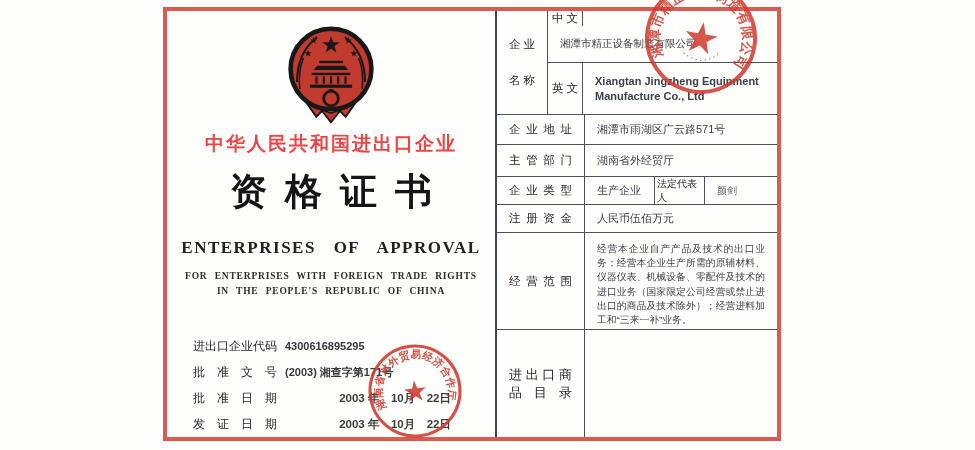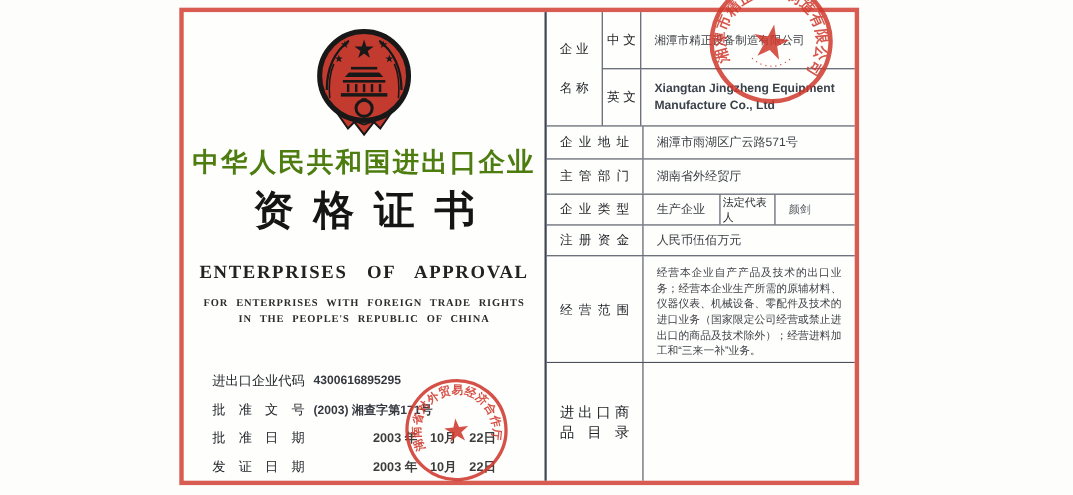--- a/index.html
+++ b/index.html
@@ -12,21 +12,21 @@
   .cert-frame{
     position:absolute;left:163px;top:7px;width:618px;height:434px;
     border:4px solid #d85c52;box-sizing:border-box;
     display:flex;background:#fefefc;
   }
   
   .left-panel{position:relative;width:328px;height:100%;}
   .emblem{position:absolute;left:50%;top:14px;transform:translateX(-50%);}
   .title-cn{
     position:absolute;top:120px;left:0;right:0;text-align:center;
-    font-size:24px;font-weight:600;letter-spacing:2px;color:#4d7c0f;
+    font-size:19px;font-weight:600;letter-spacing:2px;color:#ef4444;
     font-family:Liberation Mono, monospace;
   }
   .title-cn2{
     position:absolute;top:156px;left:0;right:0;text-align:center;
     font-size:37px;font-weight:bold;letter-spacing:18px;text-indent:18px;
     color:#151515;font-family:"Liberation Serif",serif;
   }
   .title-en{
     position:absolute;top:227px;left:0;right:0;text-align:center;
     font-family:"Liberation Serif",serif;font-weight:bold;
@@ -63,21 +63,21 @@
   .val{flex:1;display:flex;align-items:center;padding-left:12px;color:#3d4046;}
   .row-name{height:104px;justify-content:space-between;}
   .name-label{
     width:51px;flex:none;border-right:1px solid #4a505c;
     display:flex;flex-direction:column;justify-content:space-around;
     align-items:center;padding:16px 0;box-sizing:border-box;
     color:#1e2126;font-size:11.5px;
   }
   .name-right{flex:1;display:flex;flex-direction:column;}
   .name-sub{flex:1;display:flex;}
-  .name-sub.first{border-bottom:1px solid #4a505c;}
+  .name-sub.first{border-bottom:1px solid #4a505c;flex-direction:column;}
   .sub-lbl{
     width:34px;flex:none;border-right:1px solid #4a505c;
     display:flex;align-items:center;justify-content:center;
     color:#1e2126;font-size:11.5px;
   }
   .company-cn{font-size:10.5px;color:#3d4046;}
   .company-en{
     font-weight:bold;color:#3b424c;font-size:11px;line-height:1.3;
     display:block;
   }

